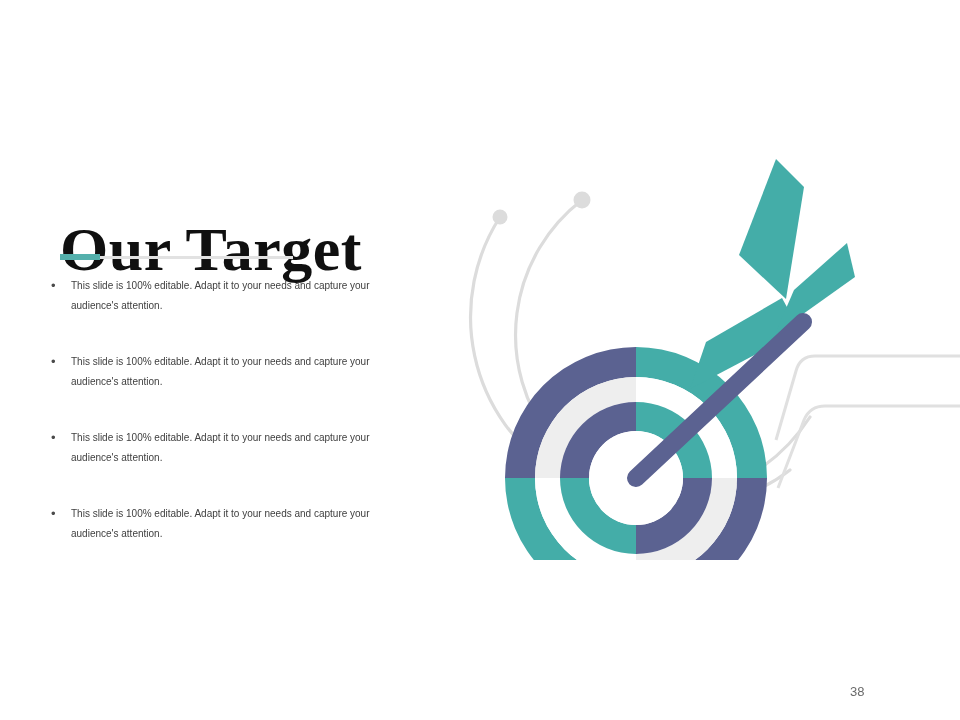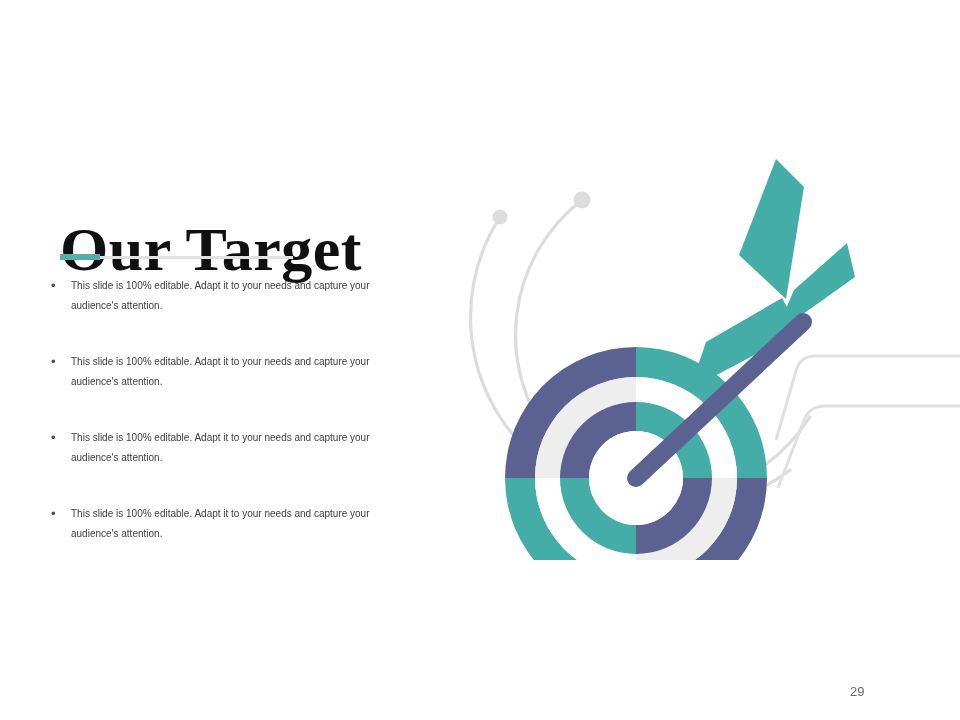--- a/index.html
+++ b/index.html
@@ -184,15 +184,15 @@
         <path d="M 339 115 L 376 19 L 404 47 L 386 159 Z" fill="#44ada8"></path>
 
         <path d="M 394 150 L 447 103 L 455 137 L 375 194 Z" fill="#44ada8"></path>
 
         <line x1="236" y1="338" x2="403" y2="182" stroke="#5b6291" stroke-width="18" stroke-linecap="round"></line>
       </g>
 
     </svg>
   </div>
 
-  <div id="page-number">29</div>
+  <div id="page-number">38</div>
 
 </div>
 
 </body></html>

